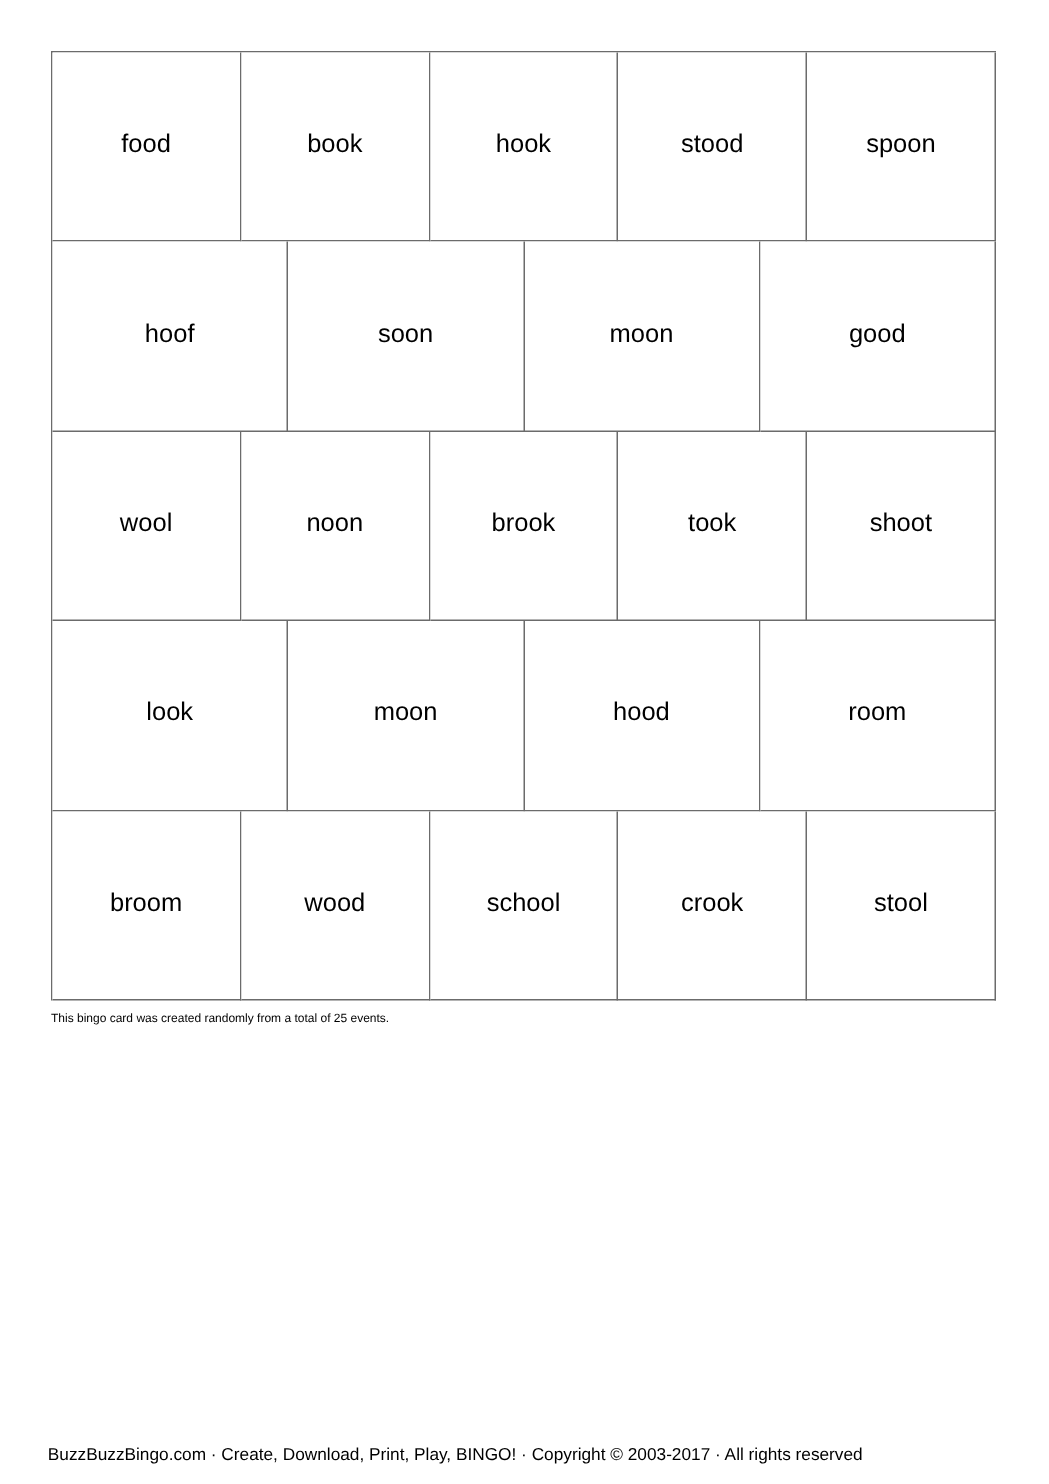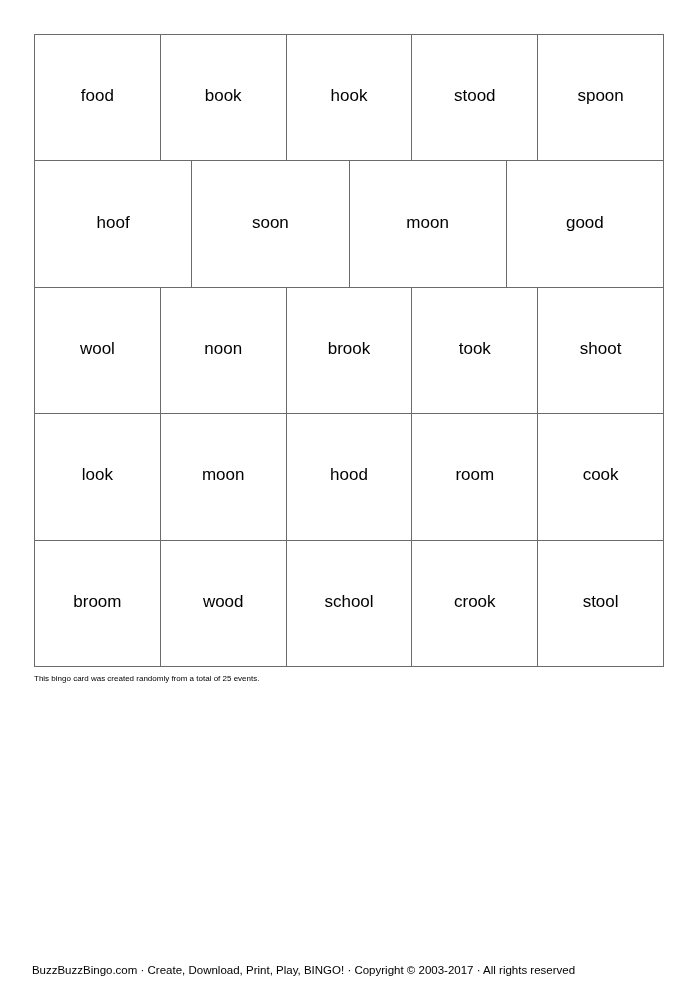--- a/index.html
+++ b/index.html
@@ -145,23 +145,20 @@
       </div>
     <div class="bingo-cell">
         <span class="bingo-cell-label">moon</span>
       </div>
     <div class="bingo-cell">
         <span class="bingo-cell-label">hood</span>
       </div>
     <div class="bingo-cell">
         <span class="bingo-cell-label">room</span>
       </div>
-    <div class="bingo-cell">
-        <span class="bingo-cell-label">cook</span>
-      </div>
   </div>
 
   <div class="bingo-row">
     <div class="bingo-cell">
         <span class="bingo-cell-label">broom</span>
       </div>
     <div class="bingo-cell">
         <span class="bingo-cell-label">wood</span>
       </div>
     <div class="bingo-cell">

